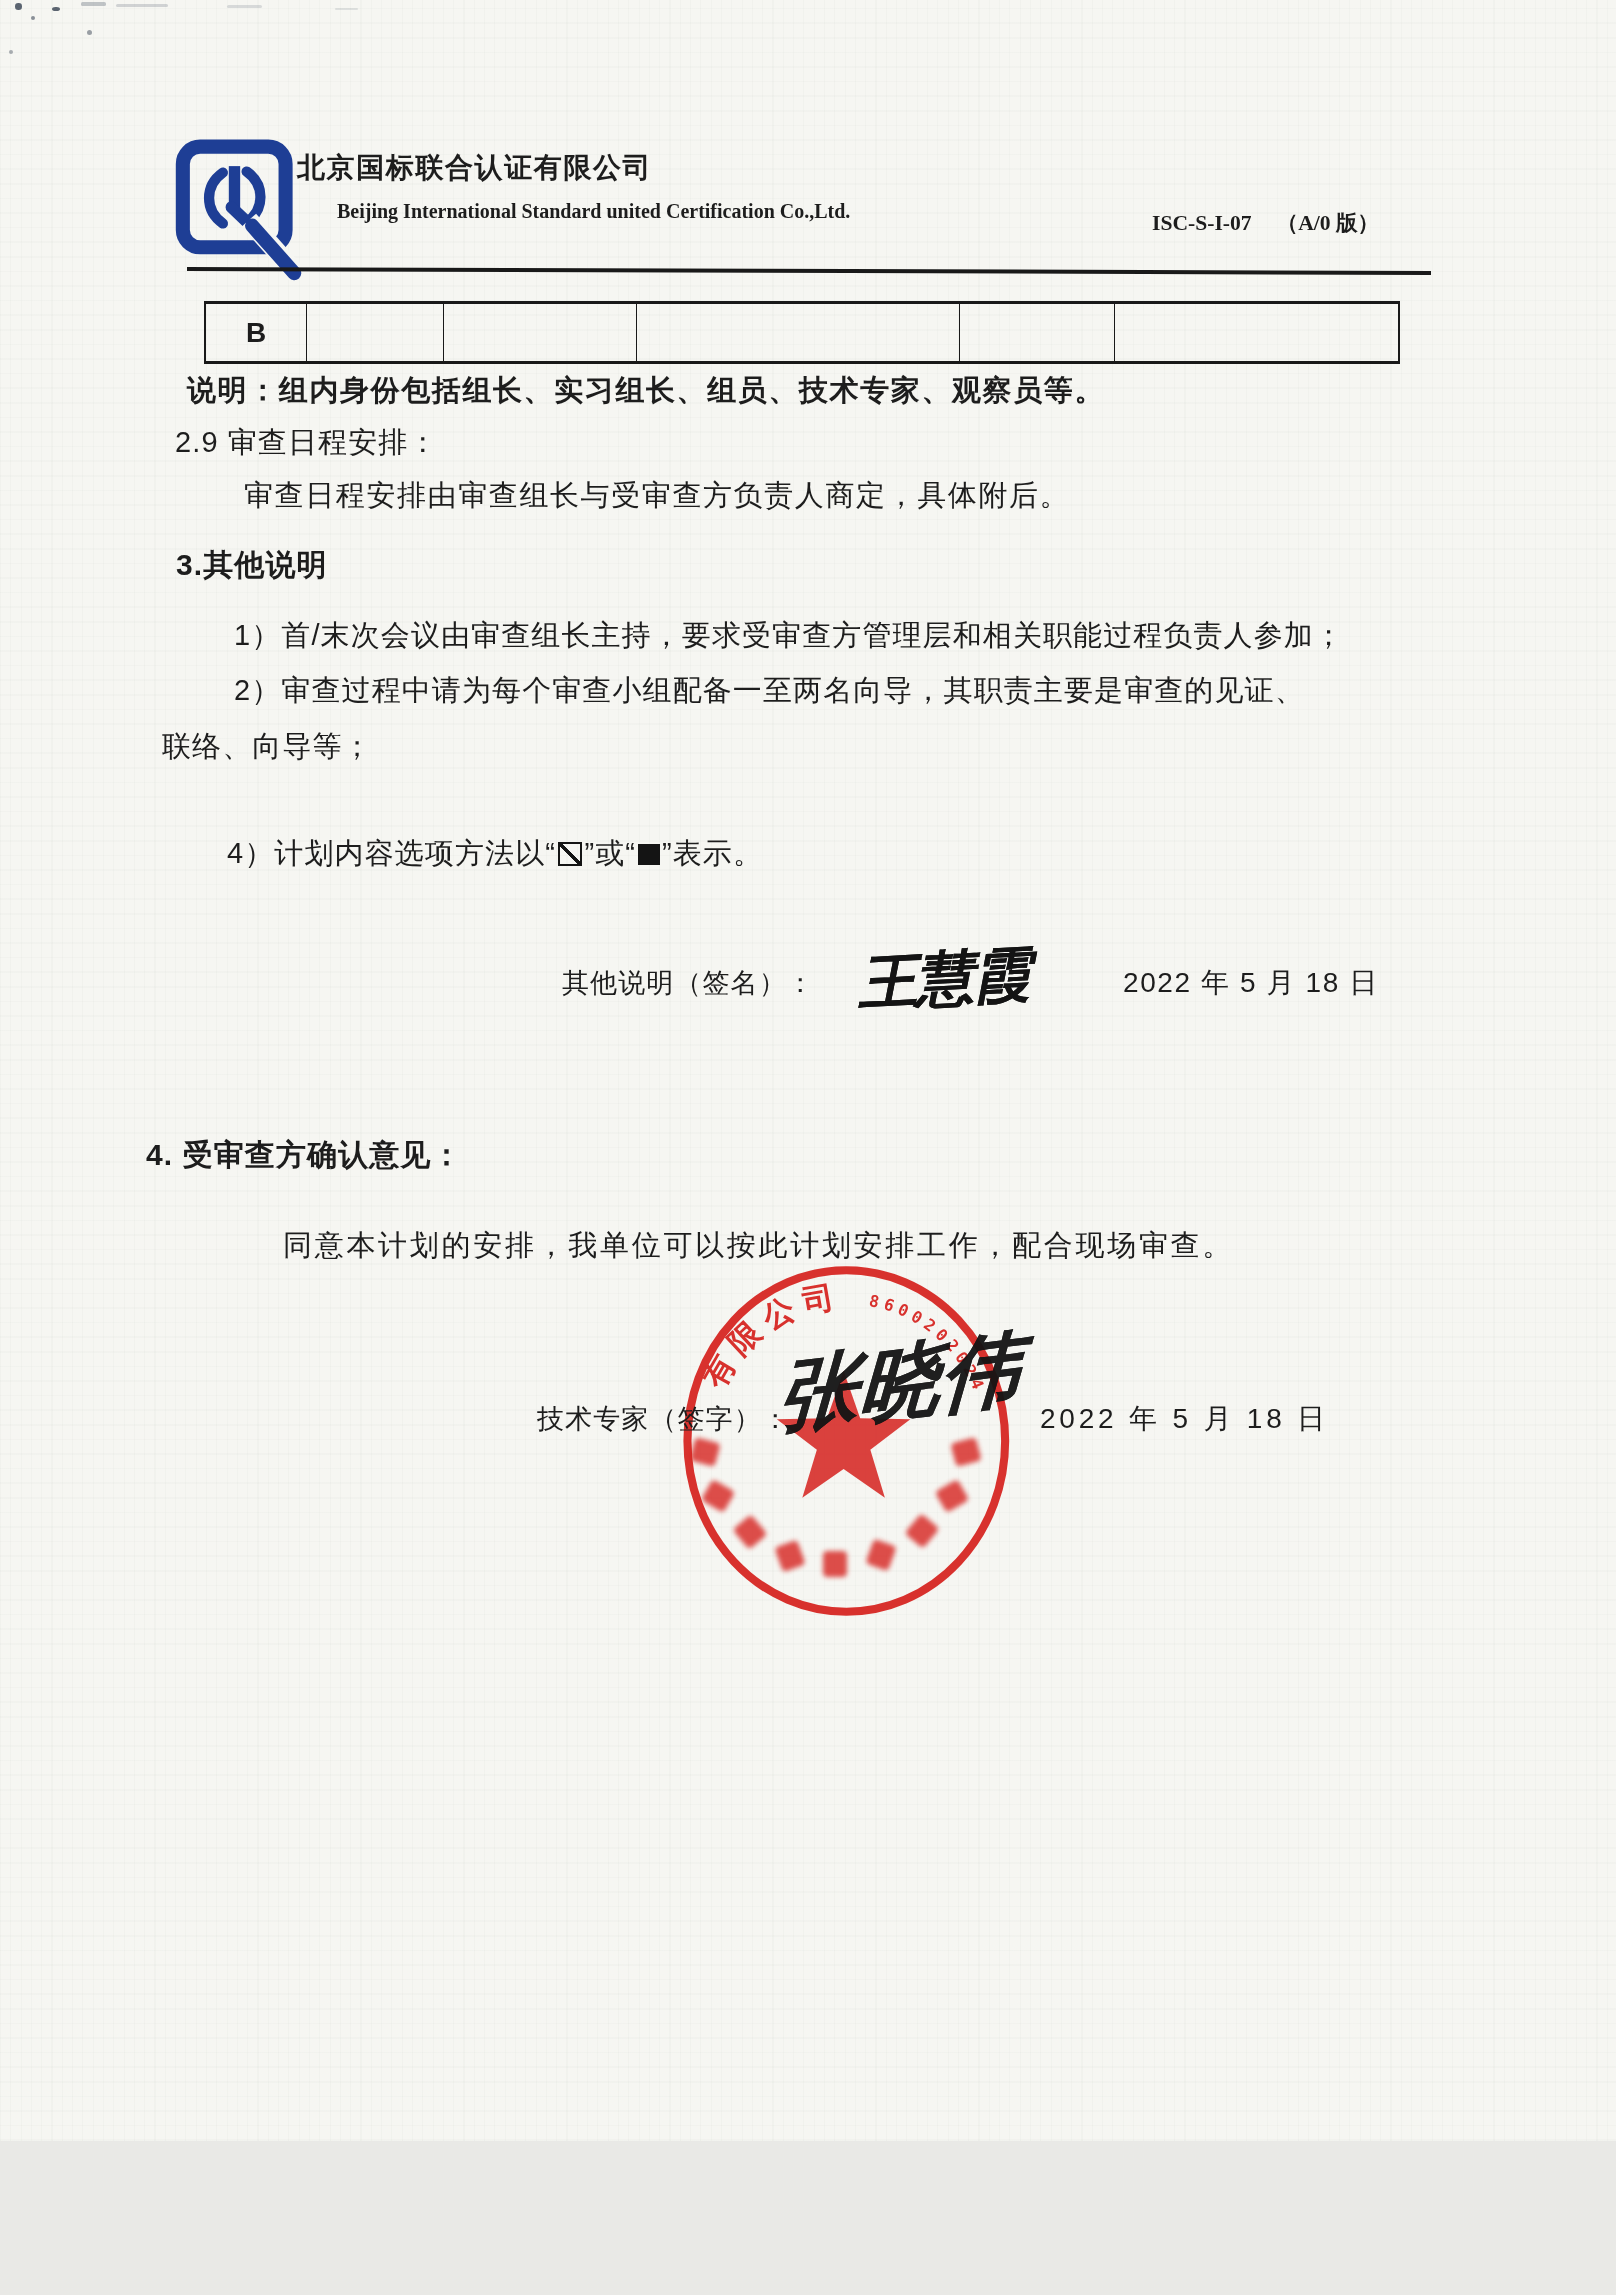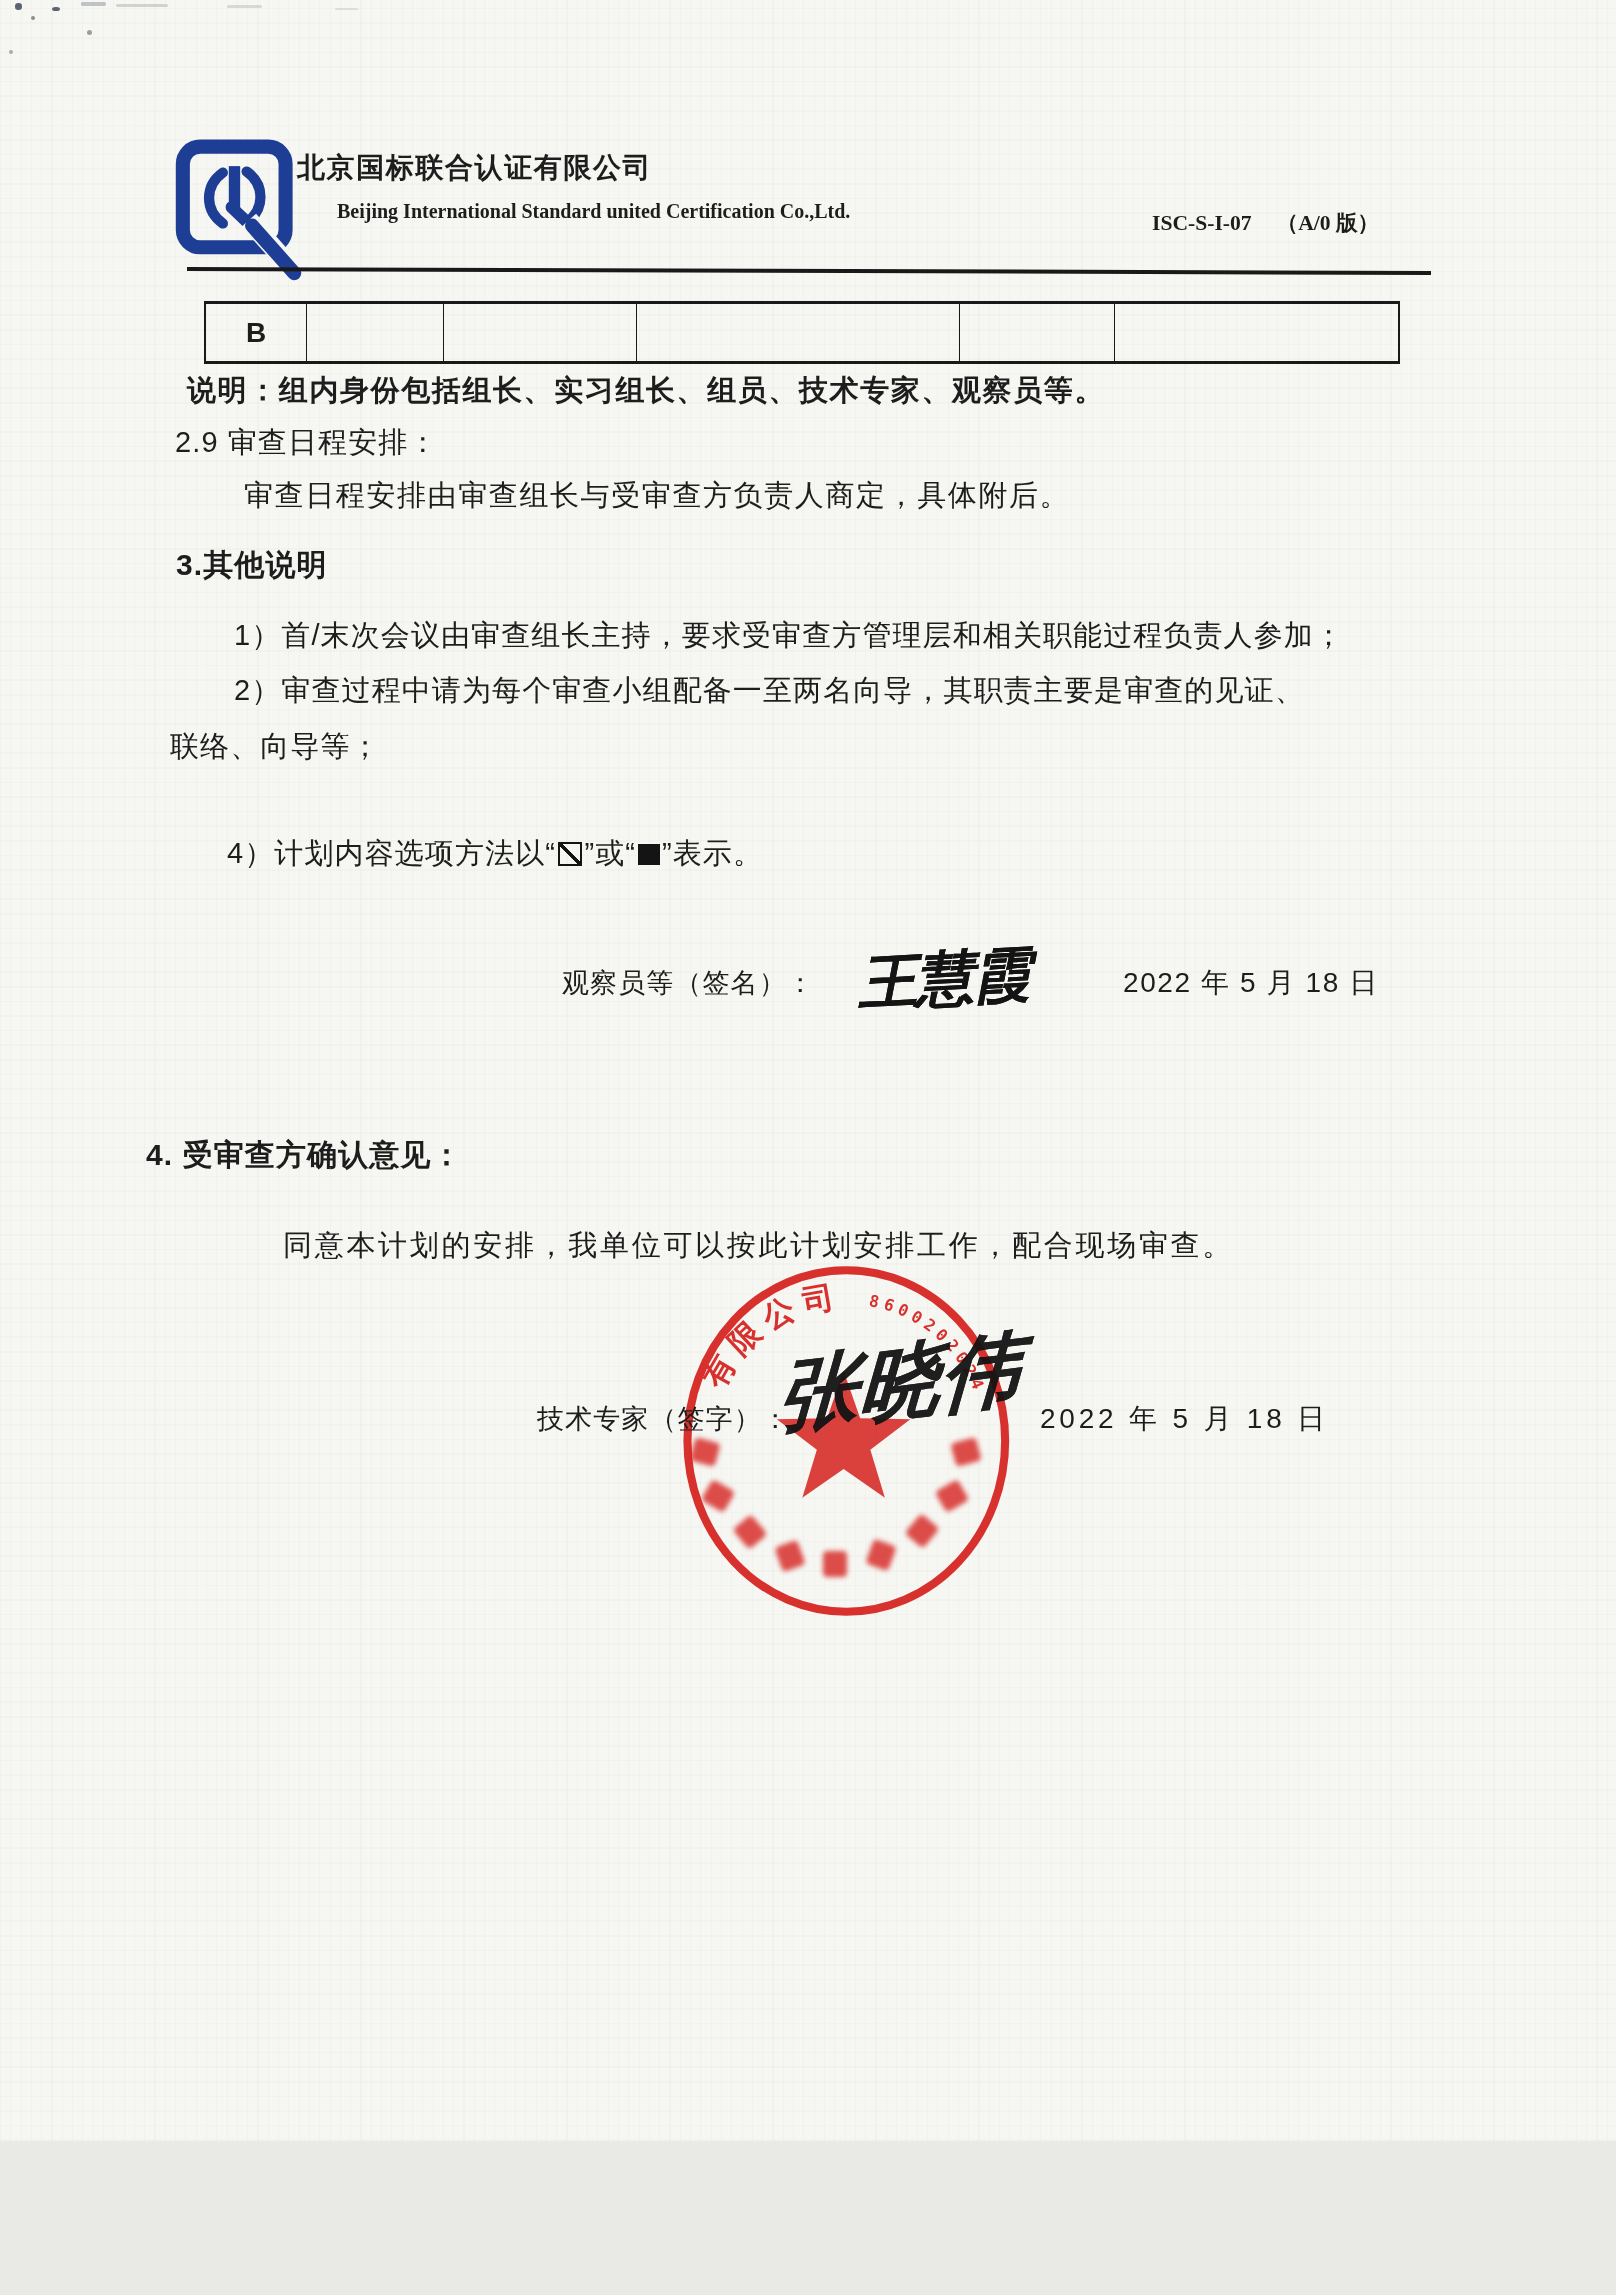--- a/index.html
+++ b/index.html
@@ -101,26 +101,26 @@
     <div class="cell"></div>
   </div>
 
   <div class="t" style="left:187px;top:374px;font-size:29px;letter-spacing:1.6px;font-weight:600;">说明：组内身份包括组长、实习组长、组员、技术专家、观察员等。</div>
   <div class="t" style="left:175px;top:426px;font-size:29px;letter-spacing:1.1px;">2.9 审查日程安排：</div>
   <div class="t" style="left:244px;top:479px;font-size:29px;letter-spacing:1.6px;">审查日程安排由审查组长与受审查方负责人商定，具体附后。</div>
 
   <div class="t" style="left:176px;top:548px;font-size:30px;font-weight:700;letter-spacing:1.1px;">3.其他说明</div>
   <div class="t" style="left:234px;top:619px;font-size:29px;letter-spacing:1.1px;">1）首/末次会议由审查组长主持，要求受审查方管理层和相关职能过程负责人参加；</div>
   <div class="t" style="left:234px;top:674px;font-size:29px;letter-spacing:1.1px;">2）审查过程中请为每个审查小组配备一至两名向导，其职责主要是审查的见证、</div>
-  <div class="t" style="left:162px;top:730px;font-size:29px;letter-spacing:1.1px;margin-left:8px;">联络、向导等；</div>
+  <div class="t" style="left:162px;top:730px;font-size:29px;letter-spacing:1.1px;">联络、向导等；</div>
   <div class="t" style="left:227px;top:837px;font-size:29px;letter-spacing:1.1px;">
     <span>4）计划内容选项方法以“</span><span class="box-slash"></span><span>”或“</span><span class="box-filled"></span><span>”表示。</span>
   </div>
 
-  <div class="t" style="left:562px;top:968px;font-size:27px;letter-spacing:1.1px;">观察员等（签名）：</div>
+  <div class="t" style="left:562px;top:968px;font-size:27px;letter-spacing:1.1px;">其他说明（签名）：</div>
   <div class="sig" id="leader-signature">王慧霞</div>
   <div class="t" style="left:1123px;top:967px;font-size:28px;letter-spacing:1.6px;">2022 年 5 月 18 日</div>
 
   <div class="t" style="left:146px;top:1138px;font-size:30px;font-weight:700;letter-spacing:1.1px;">4. 受审查方确认意见：</div>
   <div class="t" style="left:283px;top:1229px;font-size:29px;letter-spacing:2.7px;">同意本计划的安排，我单位可以按此计划安排工作，配合现场审查。</div>
 
   <svg id="seal-svg" width="346" height="362" viewBox="0 0 640 670">
     <defs>
       <path id="arcTop" d="M 67 335 A 248 248 0 0 1 563 335" fill="none"></path>
       <path id="arcRight" d="M 330 82 A 253 253 0 0 1 568 320" fill="none"></path>

